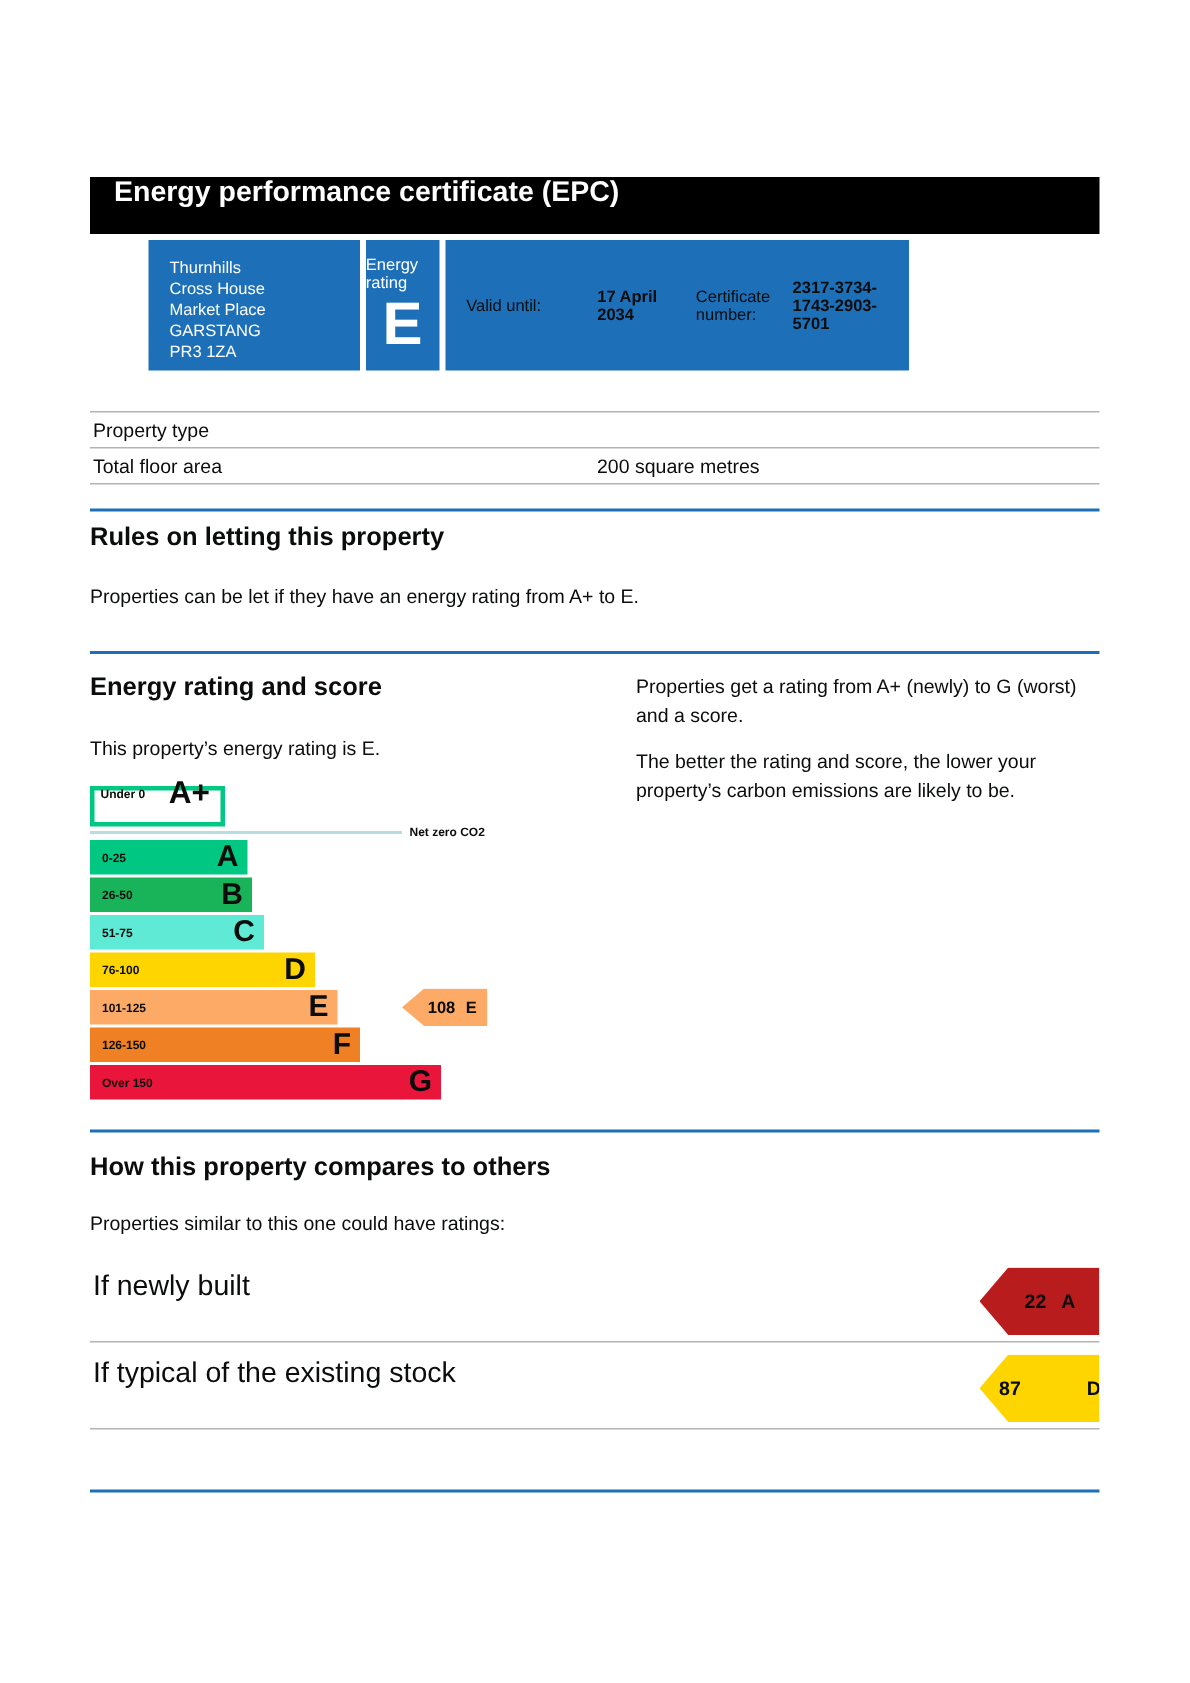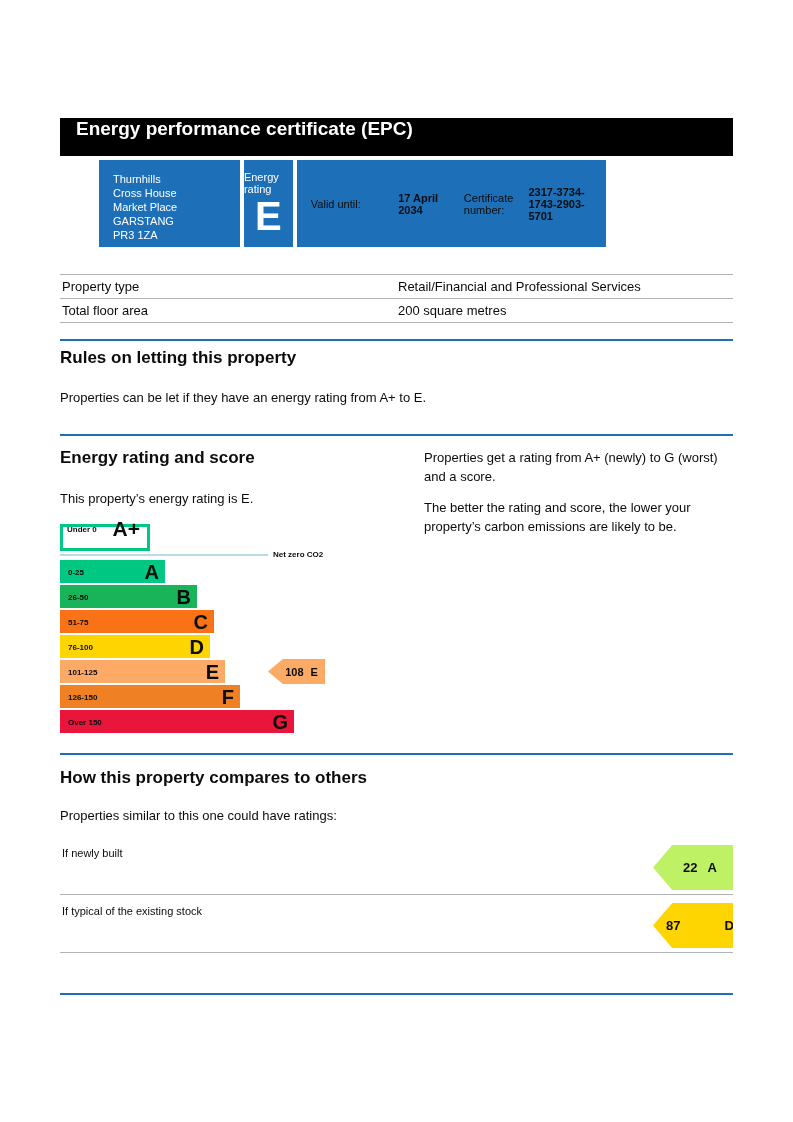--- a/index.html
+++ b/index.html
@@ -49,21 +49,21 @@
   .band-range { position:absolute; left:8px; top:50%; transform:translateY(-50%); font-size:8px; font-weight:bold; }
   .band-letter { position:absolute; right:6px; top:50%; transform:translateY(-50%); font-size:20px; font-weight:bold; }
   .current-arrow { position:absolute; left:208px; top:135px; width:57px; height:25px;
     clip-path:polygon(0 50%, 26% 0, 100% 0, 100% 100%, 26% 100%);
     display:flex; align-items:center; justify-content:center; gap:7px;
     font-size:11px; font-weight:bold; padding-left:10px; }
 
   
   .compare-rows { position:absolute; left:60px; top:845px; width:673px; }
   .cmp-row { position:absolute; left:0; width:673px; }
-  .cmp-label { position:absolute; left:2px; top:2px; font-size:11px; }
+  .cmp-label { position:absolute; left:2px; top:2px; font-size:19px; }
   .cmp-badge { position:absolute; right:0; top:0; width:80px; height:45px;
     clip-path:polygon(0 50%, 24% 0, 100% 0, 100% 100%, 24% 100%);
     display:flex; align-items:center; justify-content:center; gap:10px;
     font-size:13px; font-weight:bold; padding-left:14px; }
   .cmp-line { position:absolute; left:0; width:673px; height:1px; background:#b1b4b6; }
 </style>
 </head>
 <body>
 
 <div class="page">
@@ -92,21 +92,20 @@
       <div class="info-row">
         <span class="lbl">Certificate number:</span>
         <span class="val">2317-3734-1743-2903-5701</span>
       </div>
     </div>
   </div>
 
   <div class="details">
       <div class="detail-row">
         <div class="detail-label">Property type</div>
-        <div class="detail-value">Retail/Financial and Professional Services</div>
       </div>
       <div class="detail-row">
         <div class="detail-label">Total floor area</div>
         <div class="detail-value">200 square metres</div>
       </div>
     </div>
 
   <div class="blue-divider" style="top:339px"></div>
 
   <h2 class="section-h" style="top:348px">Rules on letting this property</h2>
@@ -124,25 +123,25 @@
       <span class="aplus-range">Under 0</span>
       <span class="aplus-letter">A+</span>
     </div>
     <div class="netzero-line"></div>
     <div class="netzero-label">Net zero CO2</div>
     <div class="bands">
         <div class="band-bar" style="width: 105px; background: rgb(0, 199, 129);">
           <span class="band-range">0-25</span>
           <span class="band-letter">A</span>
         </div>
-        <div class="band-bar" style="width: 137px; background: rgb(25, 180, 89);">
+        <div class="band-bar" style="width: 108px; background: rgb(25, 180, 89);">
           <span class="band-range">26-50</span>
           <span class="band-letter">B</span>
         </div>
-        <div class="band-bar" style="width: 154px; background: #f97316;">
+        <div class="band-bar" style="width: 116px; background: #5eead4;">
           <span class="band-range">51-75</span>
           <span class="band-letter">C</span>
         </div>
         <div class="band-bar" style="width: 150px; background: rgb(255, 213, 0);">
           <span class="band-range">76-100</span>
           <span class="band-letter">D</span>
         </div>
         <div class="band-bar" style="width: 165px; background: rgb(252, 170, 101);">
           <span class="band-range">101-125</span>
           <span class="band-letter">E</span>
@@ -163,21 +162,21 @@
   </div>
 
   <div class="blue-divider" style="top:753px"></div>
 
   <h2 class="section-h" style="top:768px">How this property compares to others</h2>
   <div class="para" style="top:806px; width:610px">Properties similar to this one could have ratings:</div>
 
   <div class="compare-rows">
       <div class="cmp-row" style="top: 0px;">
         <div class="cmp-label">If newly built</div>
-        <div class="cmp-badge" style="background: #bef264;">
+        <div class="cmp-badge" style="background: #b91c1c;">
           <span>22</span>
           <span>A</span>
         </div>
       </div>
       <div class="cmp-line" style="top: 49px;"></div>
       <div class="cmp-row" style="top: 58px;">
         <div class="cmp-label">If typical of the existing stock</div>
         <div class="cmp-badge" style="background: rgb(255, 213, 0); gap: 44px;">
           <span>87</span>
           <span>D</span>

